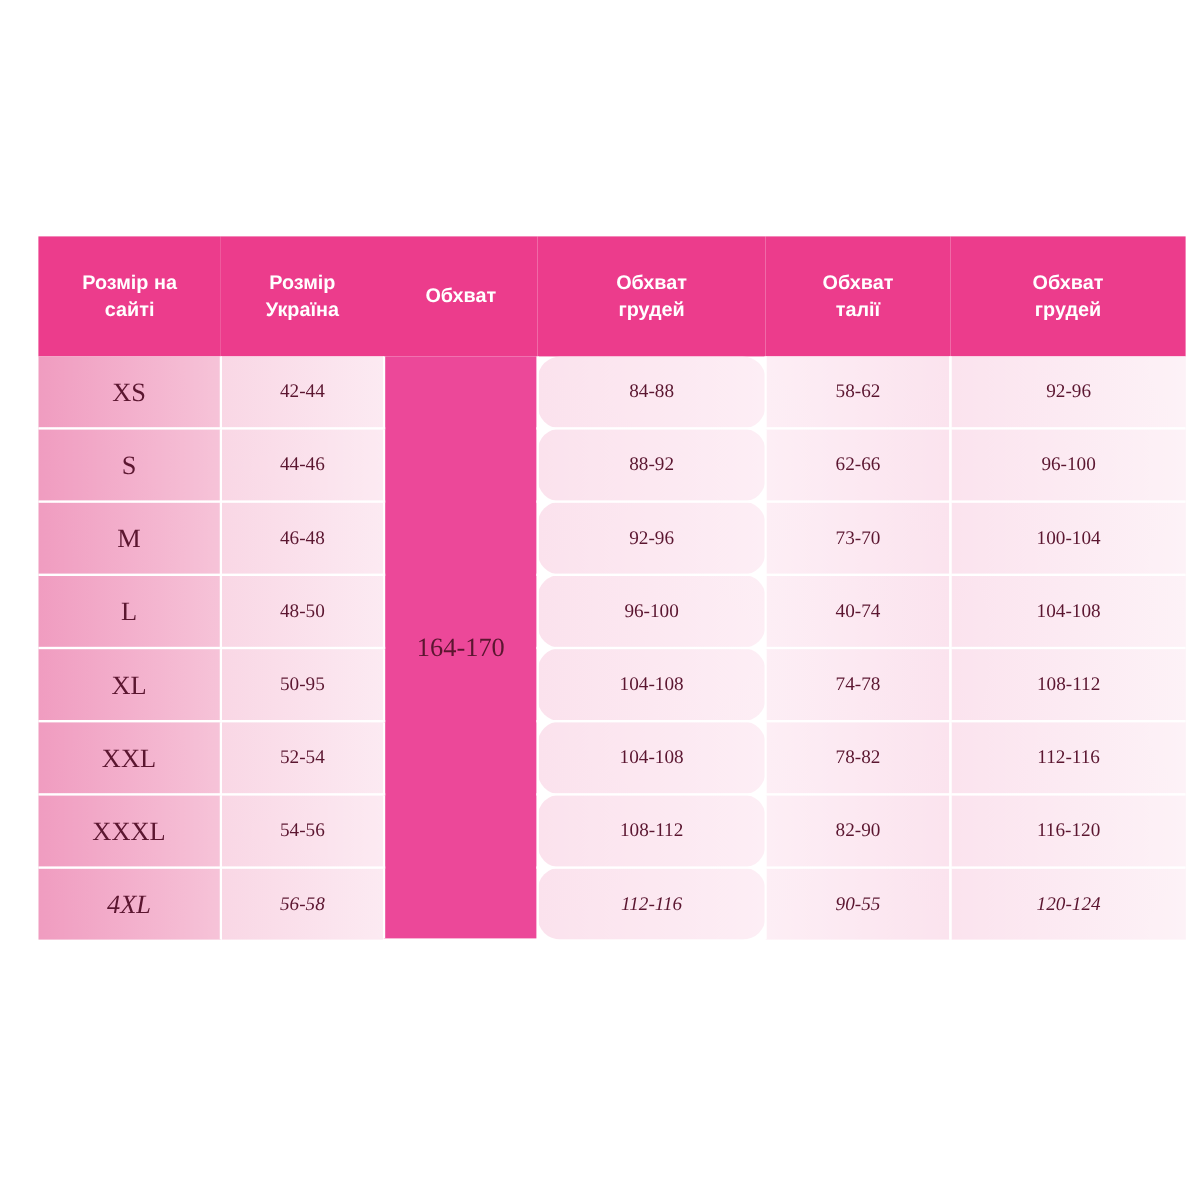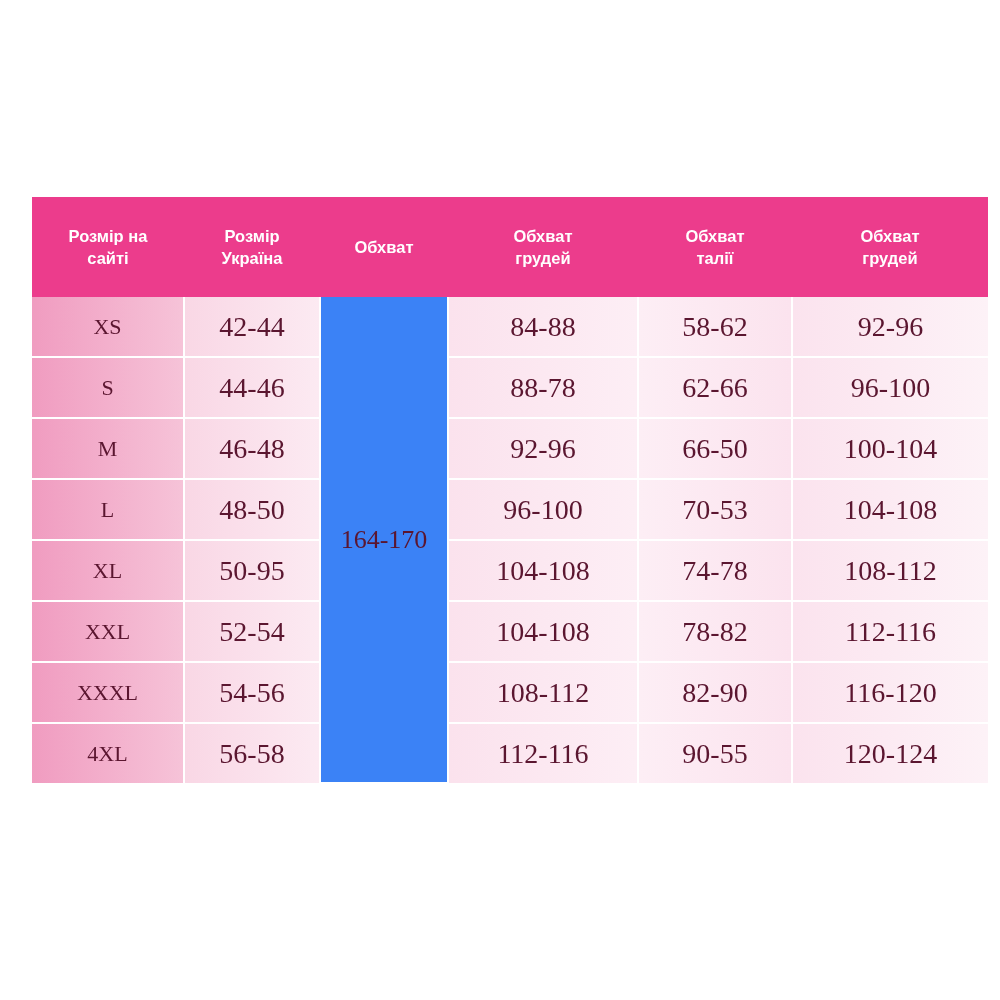--- a/index.html
+++ b/index.html
@@ -48,48 +48,49 @@
     border: 0;
     height: 72px;
     vertical-align: middle;
   }
 
   #size-table td {
     text-align: center;
     vertical-align: middle;
     color: #5b1630;
     font-family: "Liberation Serif", serif;
-    font-size: 28px;
+    font-size: 16px;
     height: 59px;
     border-right: 2px solid #ffffff;
     border-bottom: 2px solid #ffffff;
     padding: 0 4px;
   }
 
   #size-table td:last-child { border-right: 0; }
-  #size-table tr:last-child td { border-bottom: 0; }
+  #size-table tr:last-child td { border-bottom: 0; font-style: italic; }
 
   
   #size-table td.col-site {
     background: linear-gradient(90deg, #f09cc0 0%, #f6c3d8 100%);
     font-size: 22px;
     text-align: center;
   }
   
   #size-table td.col-ua {
     background: linear-gradient(90deg, #f9d7e5 0%, #fceaf2 100%);
   }
   
   #size-table td.col-height {
-    background: #3b82f6;
-    font-size: 26px;
+    background: #ec4899;
+    font-size: 22px;
   }
   
   #size-table td.col-chest {
     background: linear-gradient(90deg, #fbe2ed 0%, #fdeef5 100%);
+    border-radius: 19px;
   }
   #size-table td.col-waist {
     background: linear-gradient(90deg, #fdeef5 0%, #fbe3ee 100%);
   }
   #size-table td.col-hips {
     background: linear-gradient(90deg, #fbe3ee 0%, #fdf2f7 100%);
   }
 
   .hdr-line { display: block; }
 </style>
@@ -140,36 +141,36 @@
           <td class="col-site">XS</td>
           <td class="col-ua">42-44</td>
           <td class="col-height" rowspan="8">164-170</td>
           <td class="col-chest">84-88</td>
           <td class="col-waist">58-62</td>
           <td class="col-hips">92-96</td>
         </tr>
         <tr>
           <td class="col-site">S</td>
           <td class="col-ua">44-46</td>
-          <td class="col-chest">88-78</td>
+          <td class="col-chest">88-92</td>
           <td class="col-waist">62-66</td>
           <td class="col-hips">96-100</td>
         </tr>
         <tr>
           <td class="col-site">M</td>
           <td class="col-ua">46-48</td>
           <td class="col-chest">92-96</td>
-          <td class="col-waist">66-50</td>
+          <td class="col-waist">73-70</td>
           <td class="col-hips">100-104</td>
         </tr>
         <tr>
           <td class="col-site">L</td>
           <td class="col-ua">48-50</td>
           <td class="col-chest">96-100</td>
-          <td class="col-waist">70-53</td>
+          <td class="col-waist">40-74</td>
           <td class="col-hips">104-108</td>
         </tr>
         <tr>
           <td class="col-site">XL</td>
           <td class="col-ua">50-95</td>
           <td class="col-chest">104-108</td>
           <td class="col-waist">74-78</td>
           <td class="col-hips">108-112</td>
         </tr>
         <tr>

